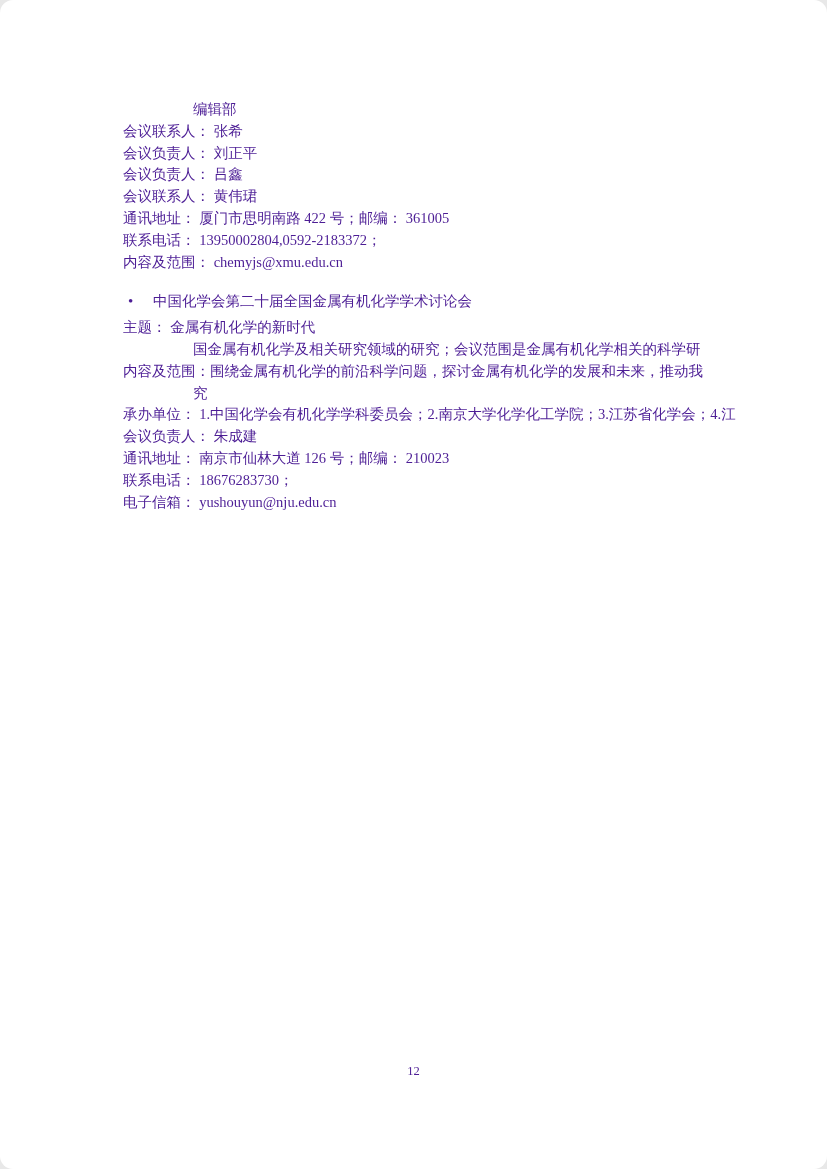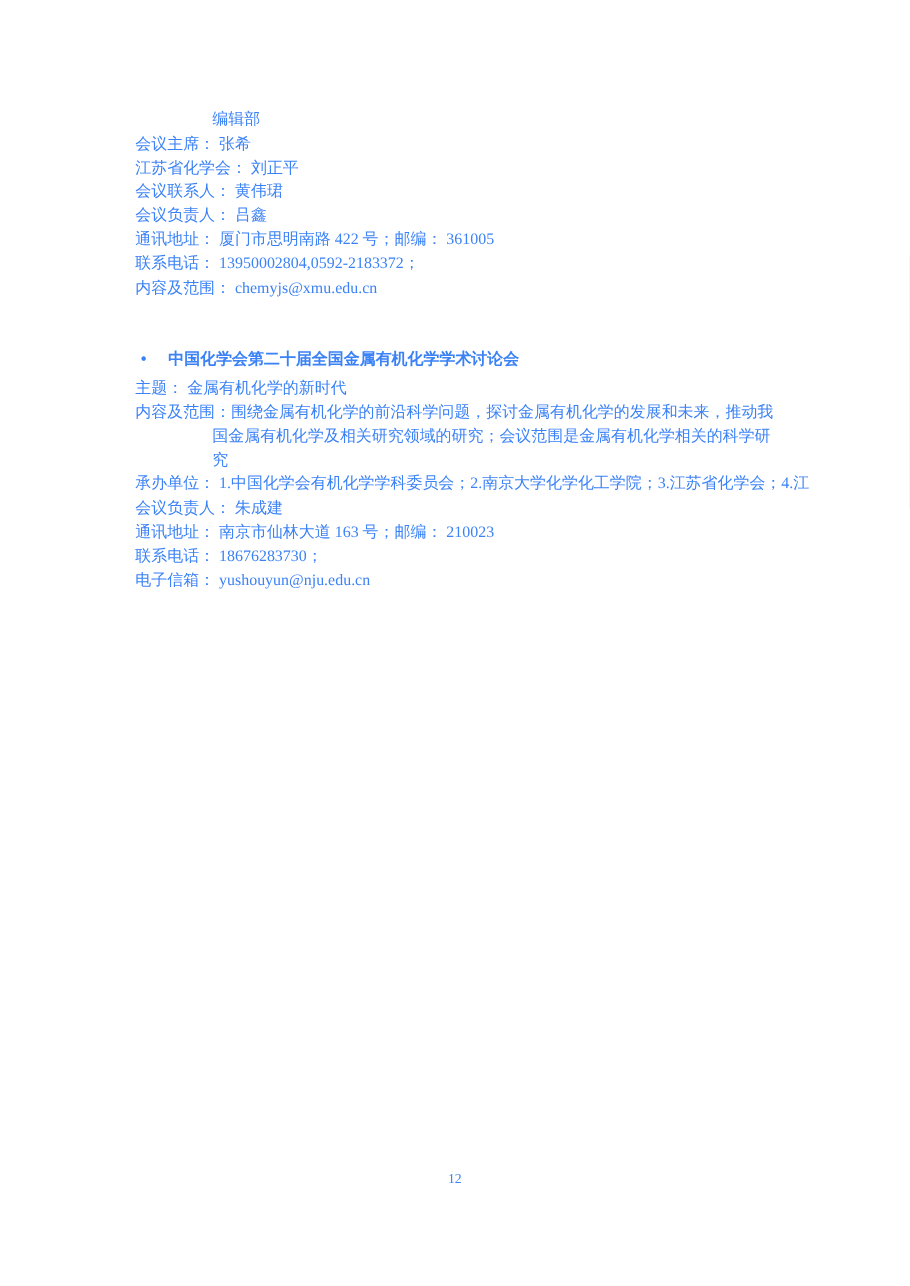--- a/index.html
+++ b/index.html
@@ -2,38 +2,39 @@
 <html><head>
 <meta charset="utf-8">
 <style>
   html, body { margin: 0; padding: 0; background: #e8e8e8; }
   .page {
     position: relative;
     width: 827px;
     height: 1169px;
     background: #ffffff;
     font-family: "Liberation Serif", "DejaVu Serif", serif;
-    color: #3b82f6;
+    color: #4c1d95;
     overflow: hidden;
     margin: 0 auto;
+    border-radius: 13px;
   }
   .content {
     position: absolute;
     left: 123px;
     top: 99px;
     width: 596px;
     font-size: 14.5px;
     line-height: 21.8px;
   }
   .line { white-space: nowrap; }
   .hang { padding-left: 70px; }
   .heading {
-    margin-top: 44px;
+    margin-top: 18px;
     margin-bottom: 4px;
-    font-weight: bold;
+    font-weight: normal;
     white-space: nowrap;
   }
   .bullet {
     display: inline-block;
     width: 25px;
     margin-left: 5px;
     font-size: 15px;
   }
   .pagenum {
     position: absolute;
@@ -44,37 +45,37 @@
     font-size: 12.5px;
   }
 </style>
 </head>
 <body>
 
 <div class="page">
   <div class="content">
 
     <div class="line hang">编辑部</div>
-    <div class="line">会议主席： 张希</div>
-    <div class="line">江苏省化学会： 刘正平</div>
+    <div class="line">会议联系人： 张希</div>
+    <div class="line">会议负责人： 刘正平</div>
+    <div class="line">会议负责人： 吕鑫</div>
     <div class="line">会议联系人： 黄伟珺</div>
-    <div class="line">会议负责人： 吕鑫</div>
     <div class="line">通讯地址： 厦门市思明南路 422 号；邮编： 361005</div>
     <div class="line">联系电话： 13950002804,0592-2183372；</div>
     <div class="line">内容及范围： chemyjs@xmu.edu.cn</div>
 
     <div class="heading">
       <span class="bullet">•</span><span>中国化学会第二十届全国金属有机化学学术讨论会</span>
     </div>
     <div class="line">主题： 金属有机化学的新时代</div>
+    <div class="line hang">国金属有机化学及相关研究领域的研究；会议范围是金属有机化学相关的科学研</div>
     <div class="line">内容及范围：围绕金属有机化学的前沿科学问题，探讨金属有机化学的发展和未来，推动我</div>
-    <div class="line hang">国金属有机化学及相关研究领域的研究；会议范围是金属有机化学相关的科学研</div>
     <div class="line hang">究</div>
     <div class="line">承办单位： 1.中国化学会有机化学学科委员会；2.南京大学化学化工学院；3.江苏省化学会；4.江</div>
     <div class="line">会议负责人： 朱成建</div>
-    <div class="line">通讯地址： 南京市仙林大道 163 号；邮编： 210023</div>
+    <div class="line">通讯地址： 南京市仙林大道 126 号；邮编： 210023</div>
     <div class="line">联系电话： 18676283730；</div>
     <div class="line">电子信箱： yushouyun@nju.edu.cn</div>
 
   </div>
 
   <div class="pagenum">12</div>
 </div>
 
 </body></html>

